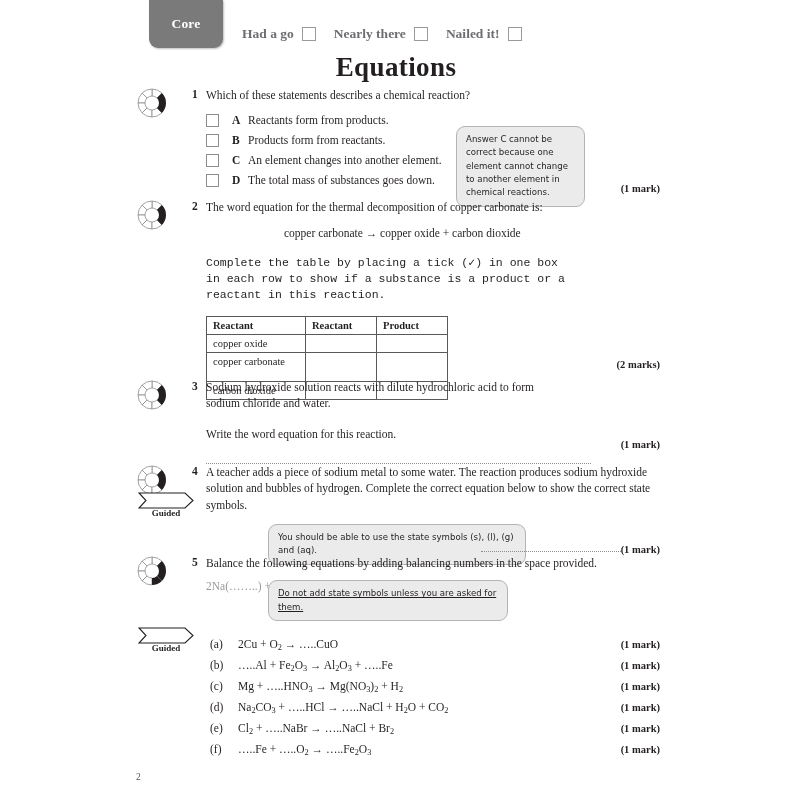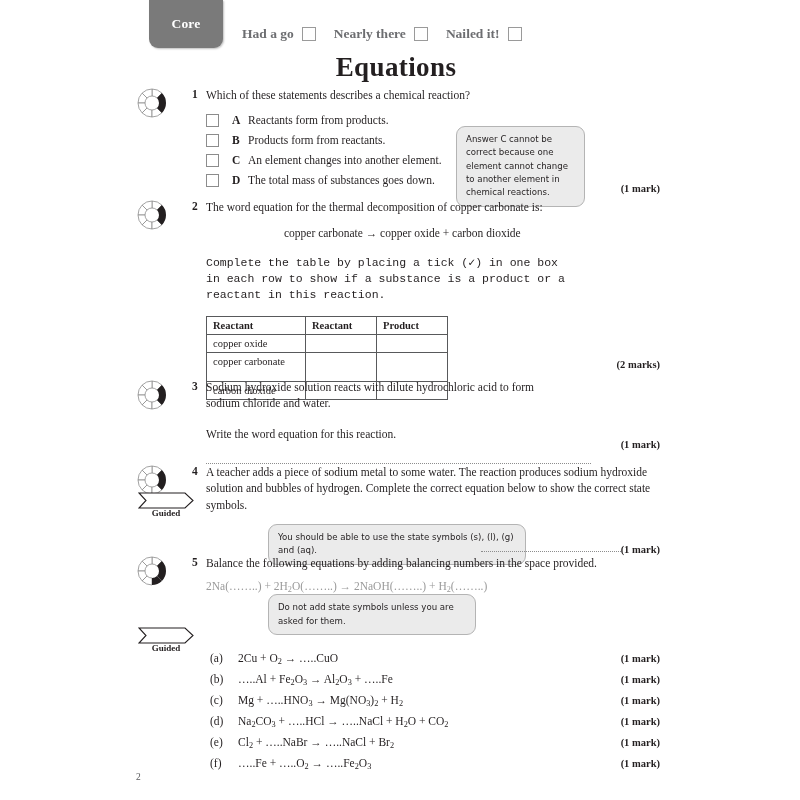--- a/index.html
+++ b/index.html
@@ -470,21 +470,21 @@
               <path d="M 9.9,-9.9 A 14,14 0 0,1 14,0 L 7,0 A 7,7 0 0,0 5,-5 Z"></path>
               <path d="M 14,0 A 14,14 0 0,1 9.9,9.9 L 5,5 A 7,7 0 0,0 7,0 Z"></path>
               <path d="M 9.9,9.9 A 14,14 0 0,1 0,14 L 0,7 A 7,7 0 0,0 5,5 Z"></path>
             </g>
           </g>
         </svg>
       </div>
       <div class="qnum" style="top:2px;">5</div>
       <div class="qtext" style="padding-top:1px;">Balance the following equations by adding balancing numbers in the space provided.</div>
 
-      <div class="hint" style="margin-left:132px; margin-top:23px; width:208px;">Do not add state symbols unless you are asked for them.</div>
+      <div class="hint" style="margin-left:132px; margin-top:9px; width:240px;text-decoration:underline;">Do not add state symbols unless you are asked for them.</div>
 
       <div class="guided" style="top:73px;">
         <svg width="56" height="17" viewBox="0 0 56 17" aria-hidden="true">
           <path d="M 1,1 L 47,1 L 55,8.5 L 47,16 L 1,16 L 8,8.5 Z" fill="#ffffff" stroke="#231f20" stroke-width="1.1"></path>
         </svg>
         <div class="guided-text">Guided</div>
       </div>
 
       <div style="margin-top:17px;">
         <div class="eqlist-row">

